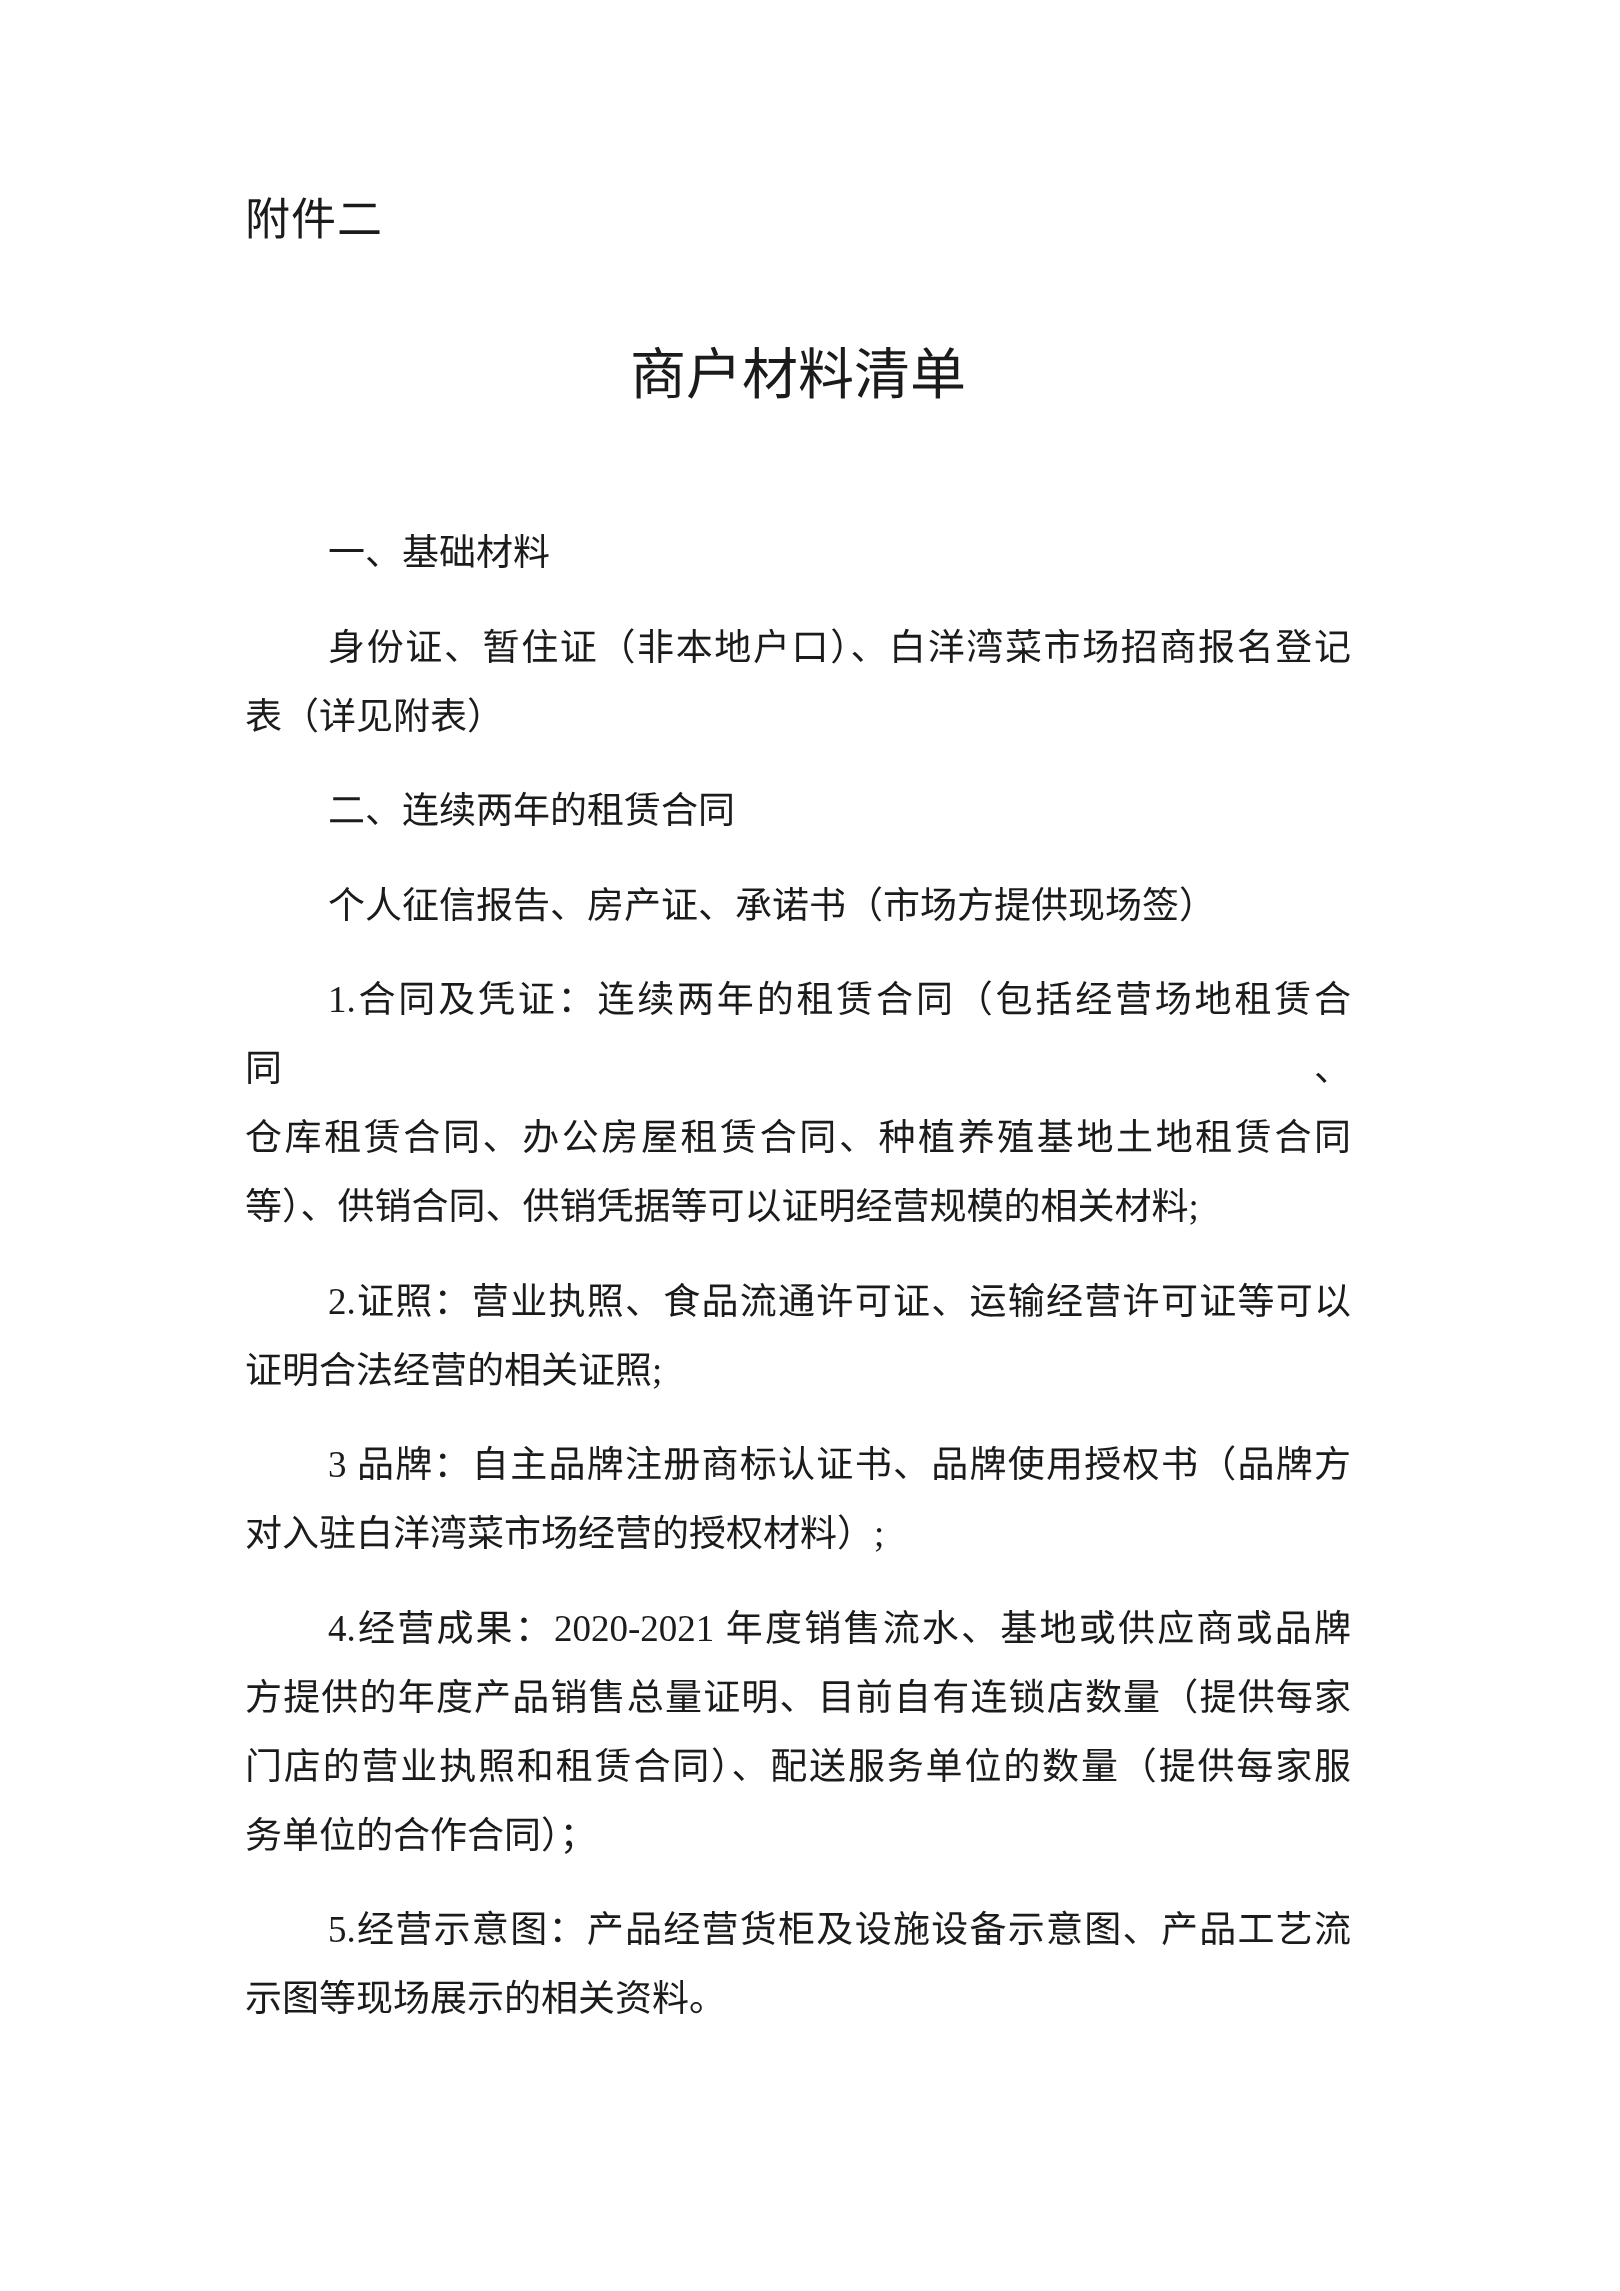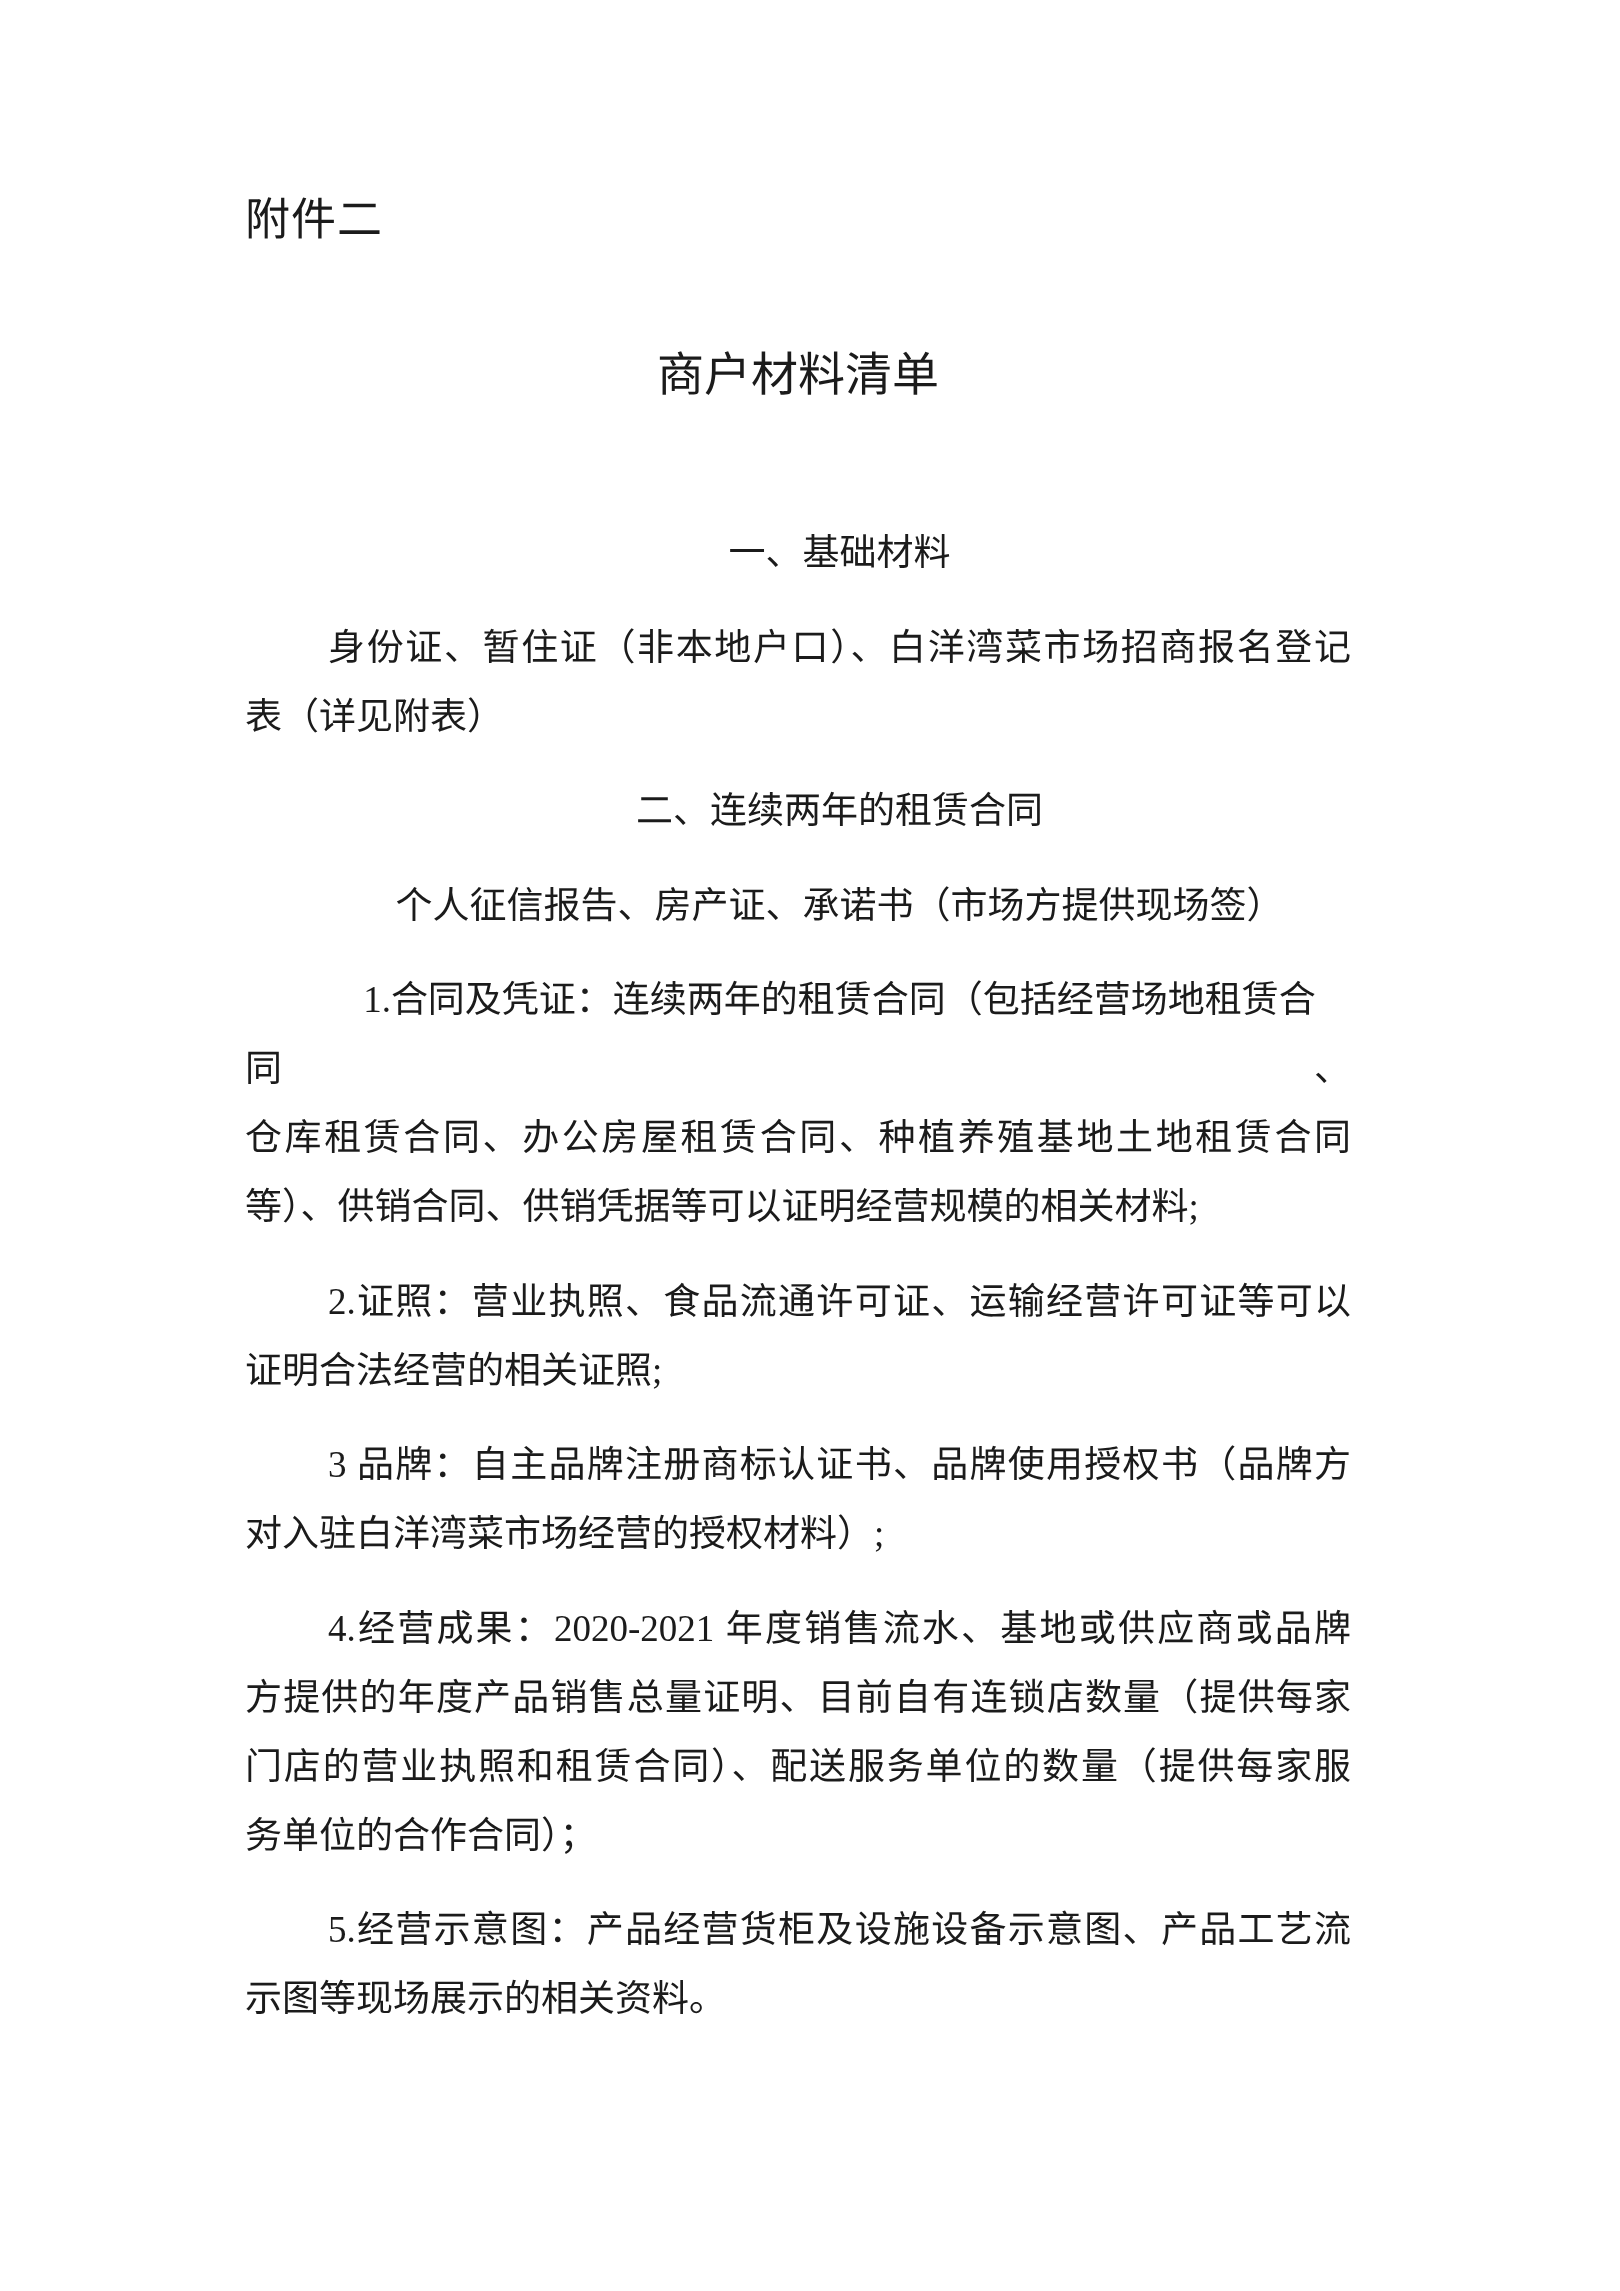--- a/index.html
+++ b/index.html
@@ -25,21 +25,21 @@
     letter-spacing: 1px;
     white-space: nowrap;
   }
   .doc-title {
     position: absolute;
     left: 0;
     top: 345px;
     width: 1596px; 
     margin: 0;
     text-align: center;
-    font-size: 47px;
+    font-size: 56px;
     font-weight: normal;
     line-height: 61px;
     letter-spacing: 0;
   }
   .doc-body {
     position: absolute;
     left: 245px;
     top: 518px;
     width: 1106px;
     font-size: 37px;
@@ -57,21 +57,20 @@
   
   .ln.j {
     white-space: normal;
     text-align: justify;
     text-align-last: justify;
     font-family: Liberation Serif, serif;
   }
   
   .ln.ind {
     text-indent: 83px;
-    text-align: center;
   }
 </style>
 </head>
 <body>
 
 <div class="page">
 
   <div class="attachment-label">附件二</div>
 
   <h1 class="doc-title">商户材料清单</h1>

